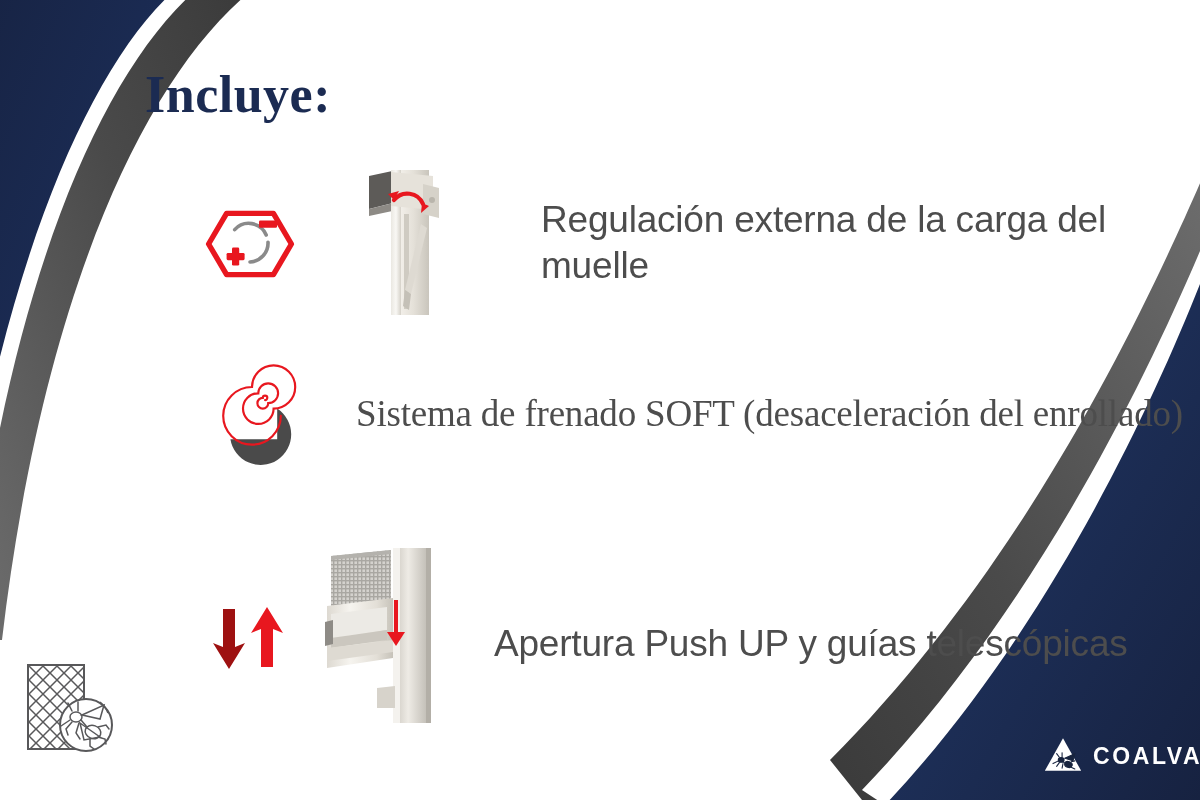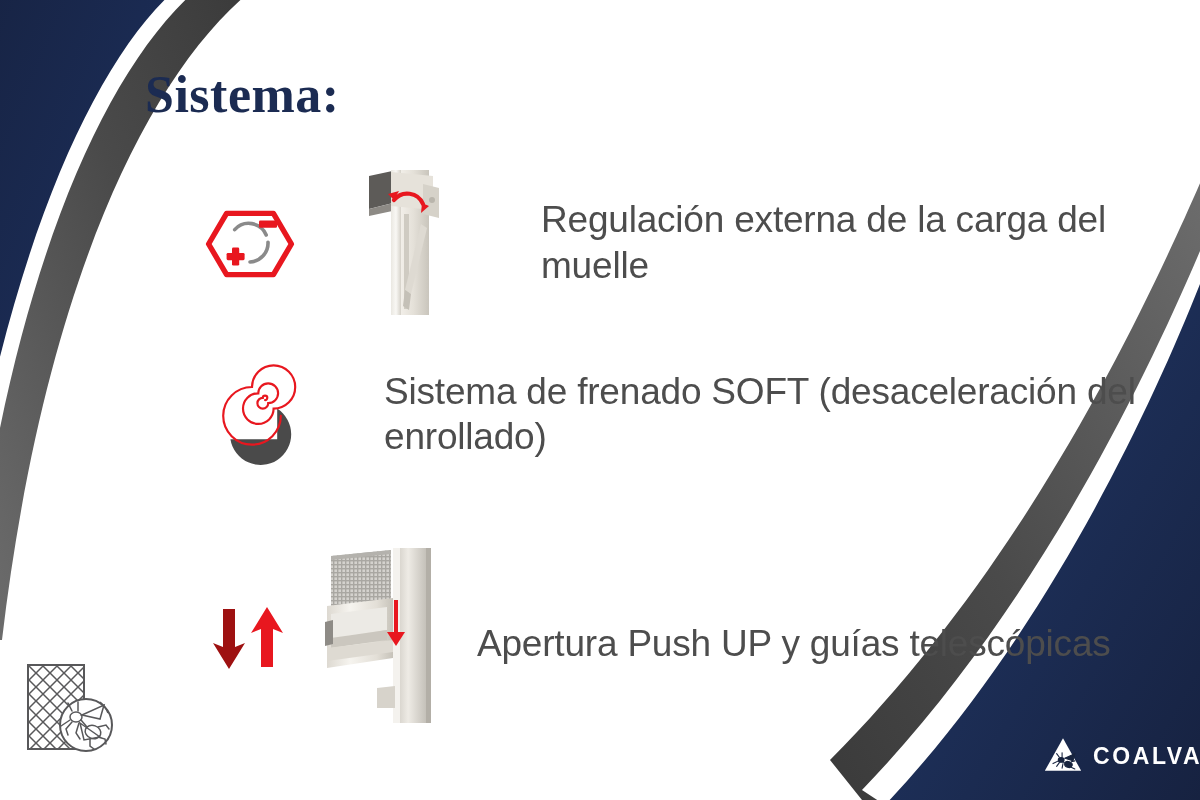--- a/index.html
+++ b/index.html
@@ -65,26 +65,26 @@
     white-space: pre-line;
   }
 
   #feature-1 { left: 205px; top: 166px; gap: 48px; }
   #feature-1 .feature-icon  { width: 90px;  height: 90px; }
   #feature-1 .feature-photo { width: 100px; height: 155px; margin-left: 18px; }
   #feature-1 .feature-text  { margin-left: 32px; margin-top: -2px; }
 
   #feature-2 { left: 198px; top: 360px; }
   #feature-2 .feature-icon { width: 108px; height: 108px; }
-  #feature-2 .feature-text { margin-left: 78px; }
+  #feature-2 .feature-text { margin-left: 50px; font-family: Liberation Serif, serif; }
 
   #feature-3 { left: 205px; top: 548px; }
   #feature-3 .feature-icon  { width: 92px;  height: 70px; }
   #feature-3 .feature-photo { width: 130px; height: 180px; margin-left: 20px; }
-  #feature-3 .feature-text  { margin-left: 30px; margin-top: 12px; }
+  #feature-3 .feature-text  { margin-left: 47px; margin-top: 12px; }
 
   
   #mesh-watermark {
     position: absolute;
     left: 8px;
     top: 645px;
     width: 140px;
     height: 145px;
   }
 
@@ -143,21 +143,21 @@
 
     <g>
       <path d="M 1210,810 L 1210,160 C 1150,300 1030,560 830,760 L 870,810 Z" fill="url(#greyGradBR)"></path>
     </g>
 
     <path d="M 1215,815 L 1215,215 C 1160,350 1045,600 862,790 L 900,815 Z" fill="#ffffff"></path>
 
     <path d="M 1215,815 L 1215,245 C 1165,380 1055,625 885,805 L 930,815 Z" fill="url(#navyGradBR)"></path>
   </svg>
 
-  <div class="title">Sistema:</div>
+  <div class="title">Incluye:</div>
 
   <div class="feature" id="feature-1">
 
     <div class="feature-icon">
       <svg viewBox="0 0 100 100" width="90" height="90" xmlns="http://www.w3.org/2000/svg">
 
         <polygon points="24,16 76,16 96,50 76,84 24,84 4,50" fill="none" stroke="#E8171F" stroke-width="6" stroke-linejoin="round"></polygon>
 
         <path d="M 33,34 A 21,21 0 0 1 68,40" fill="none" stroke="#8a8a8a" stroke-width="4" stroke-linecap="round"></path>
         <path d="M 70,48 A 21,21 0 0 1 50,70" fill="none" stroke="#8a8a8a" stroke-width="4" stroke-linecap="round"></path>

